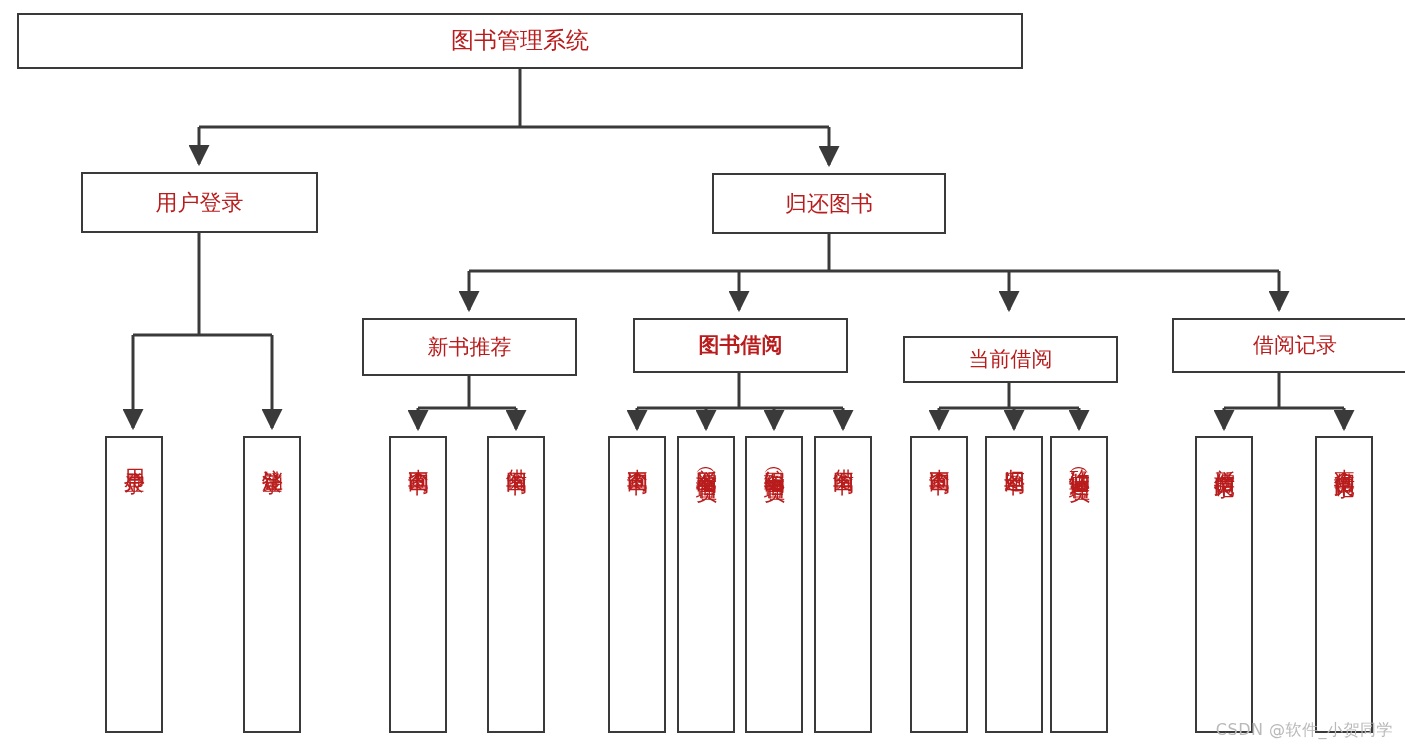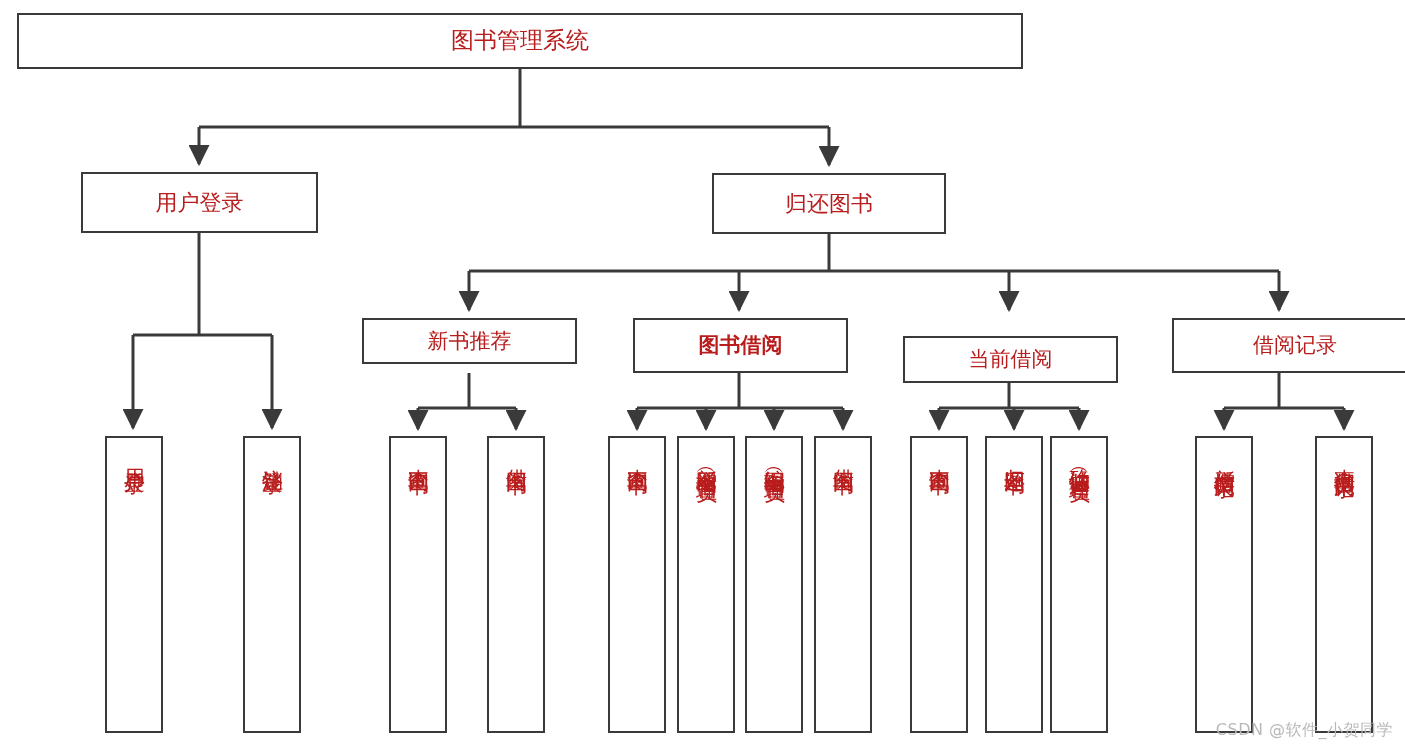--- a/index.html
+++ b/index.html
@@ -123,21 +123,21 @@
     <span class="node-label">图书管理系统</span>
   </div>
 
   <div class="node level1" style="left:81px; top:172px; width:237px; height:61px;">
     <span class="node-label">用户登录</span>
   </div>
   <div class="node level1" style="left:712px; top:173px; width:234px; height:61px;">
     <span class="node-label">归还图书</span>
   </div>
 
-  <div class="node level2" style="left:362px; top:318px; width:215px; height:46px;">
+  <div class="node level2" style="left:362px; top:318px; width:215px; height:58px;">
     <span class="node-label">新书推荐</span>
   </div>
   <div class="node level2" style="left:633px; top:318px; width:215px; height:55px;font-weight:bold;">
     <span class="node-label">图书借阅</span>
   </div>
   <div class="node level2" style="left:903px; top:336px; width:215px; height:47px;">
     <span class="node-label">当前借阅</span>
   </div>
   <div class="node level2" style="left:1172px; top:318px; width:246px; height:55px;">
     <span class="node-label">借阅记录</span>

